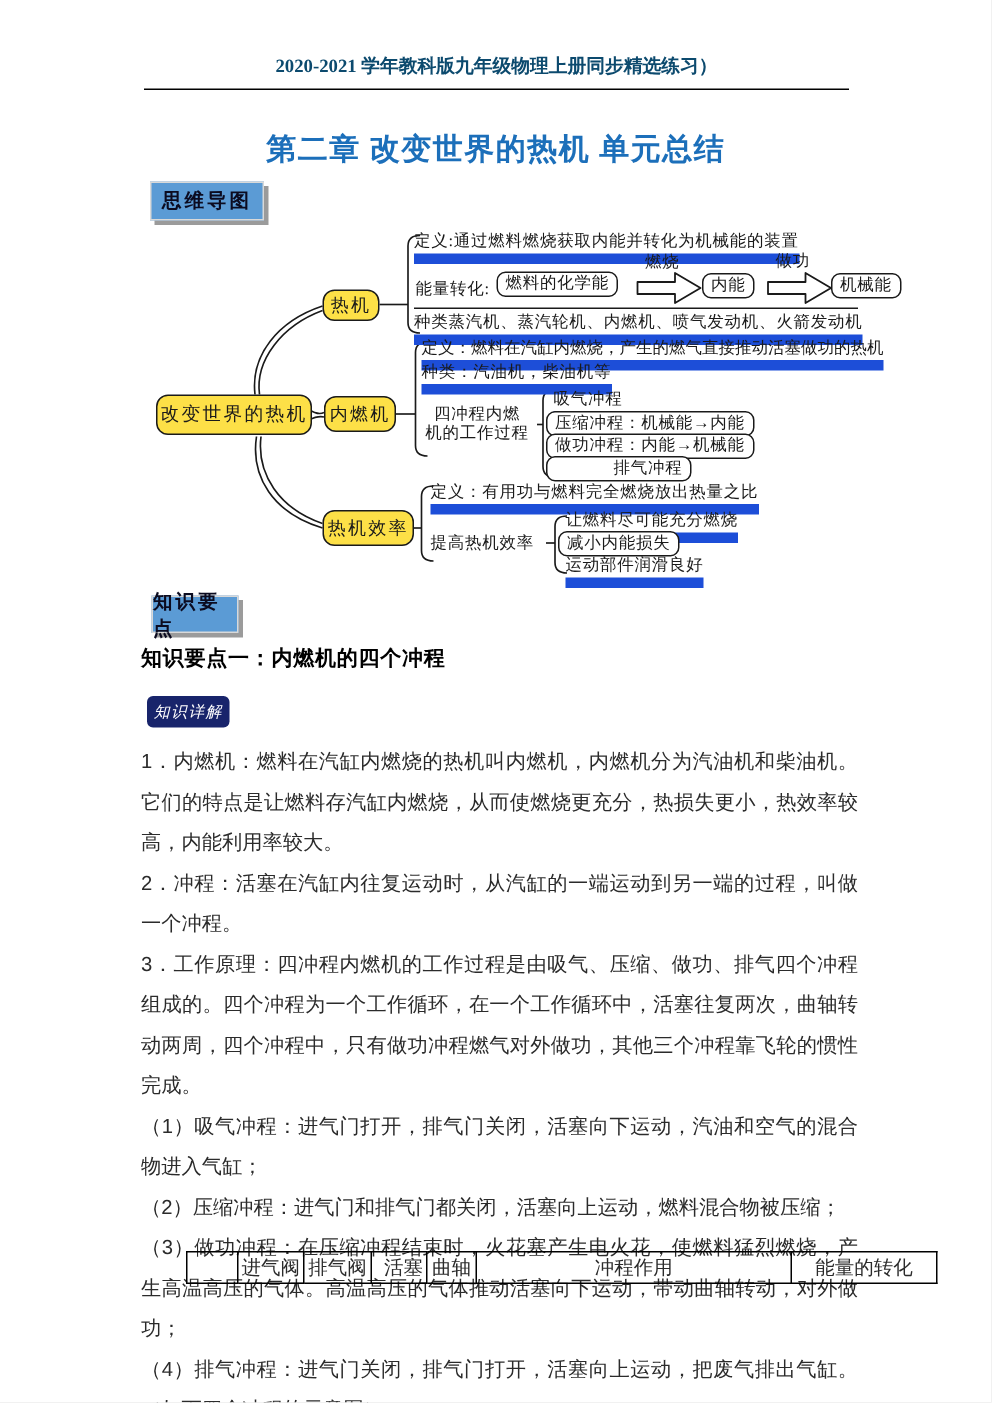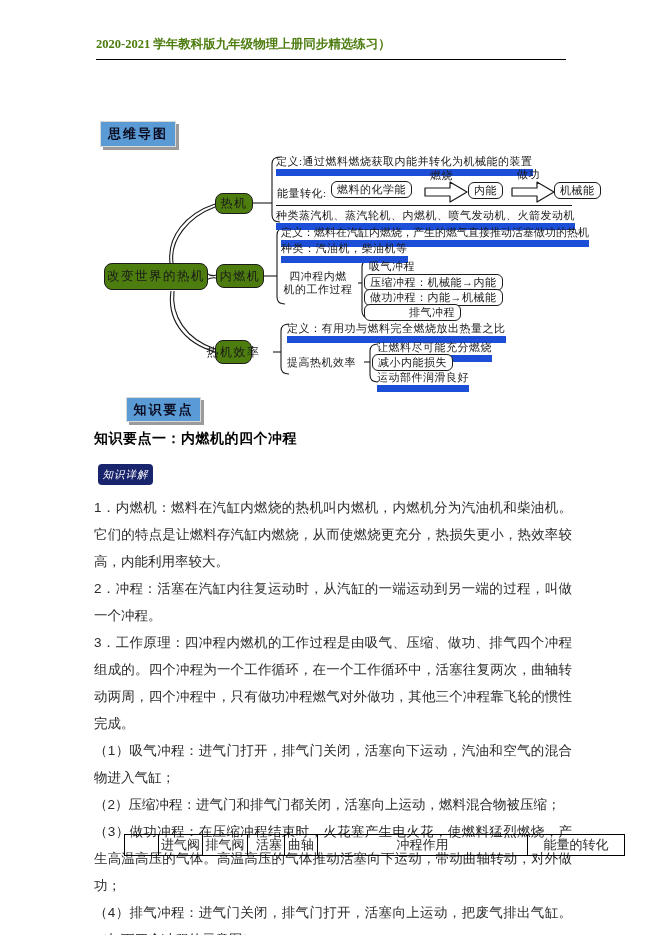--- a/index.html
+++ b/index.html
@@ -4,61 +4,61 @@
 <style>
   * { margin:0; padding:0; box-sizing:border-box; }
   html,body { background:#e8e8e8; }
   .page {
     position:relative; width:661px; height:935px; background:#ffffff;
     font-family:"Liberation Sans", sans-serif; color:#222; overflow:hidden;
     margin:0 auto;
   }
   
   .doc-header {
-    position:absolute; top:36px; left:96px; width:470px; 
-    font-family:"Liberation Serif", serif; font-size:12.5px; font-weight:bold; color:#4d7c0f;
+    position:absolute; top:36px; left:96px; width:470px; text-align:center;
+    font-family:"Liberation Serif", serif; font-size:12.5px; font-weight:bold; color:#0c4a6e;
   }
   .header-rule {
     position:absolute; top:59px; left:96px; width:470px; height:0;
     border-top:1.6px solid #000;
   }
   
   .doc-title {
     position:absolute; top:86px; left:0; width:661px; text-align:center;
     font-family:"Liberation Serif", serif; font-size:20px; font-weight:bold;
     color:#1c6fba; letter-spacing:1px;
   }
   
   .badge-blue {
     position:absolute; background:#5b9bd5; border:1px solid #d9d9d9;
     box-shadow:3px 3px 0 0 #9b9b9b;
     display:flex; align-items:center; justify-content:center;
     font-family:"Liberation Serif", serif; font-weight:bold; font-size:13px;
     color:#0b0b20; letter-spacing:2px;
   }
   .badge-mindmap { left:100px; top:121px; width:76px; height:26px; }
-  .badge-keypoints { left:101px; top:397px; width:75px; height:25px;margin-left:25px; }
+  .badge-keypoints { left:101px; top:397px; width:58px; height:25px; }
   .badge-navy {
     position:absolute; left:98px; top:464px; width:55px; height:21px;
     background:#18246b; border-radius:4px; color:#fff;
     display:flex; align-items:center; justify-content:center;
     font-family:"Liberation Serif", serif; font-style:italic; font-size:10.5px;
     letter-spacing:1px;
   }
   
   .section-heading {
     position:absolute; left:94px; top:430px; font-size:14px; font-weight:bold; color:#000;
     letter-spacing:0.5px;
   }
   
   .mindmap { position:absolute; left:100px; top:152px; width:507px; height:242px;
     font-family:"Liberation Serif", serif; color:#1a1a1a; }
   .mindmap svg { position:absolute; left:0; top:0; }
   .mm-node {
-    position:absolute; border:1.2px solid #1a1a1a; border-radius:8px; background:#4d7c0f;
+    position:absolute; border:1.2px solid #1a1a1a; border-radius:8px; background:#fde047;
     display:flex; align-items:center; justify-content:center;
     font-size:12px; letter-spacing:1.5px; white-space:nowrap;
   }
   .mm-text { position:absolute; font-size:11px; line-height:13px; white-space:nowrap; letter-spacing:0.5px; }
   .mm-ul { border-bottom:7px solid #1d4ed8; padding-bottom:1px; }
   .mm-box { border:1.1px solid #1a1a1a; border-radius:6px; padding:1px 5px; background:#fff; }
   .mm-center { text-align:center; }
   
   .body-text {
     position:absolute; left:94px; top:494px; width:478px;
@@ -76,20 +76,21 @@
   }
 </style>
 </head>
 <body>
 
 <div class="page">
 
   <div class="doc-header">2020-2021 学年教科版九年级物理上册同步精选练习）</div>
   <div class="header-rule"></div>
 
+  <div class="doc-title">第二章 改变世界的热机 单元总结</div>
 
   <div class="badge-blue badge-mindmap">思维导图</div>
 
   <div class="mindmap">
     <svg width="507" height="242" viewBox="0 0 507 242">
       <g fill="none" stroke="#1a1a1a" stroke-width="1.1">
 
         <g>
           <path d="M115,52 C85,62 67,85 70,111"></path>
           <path d="M115,55 C88,65 70,88 73,111"></path>
@@ -125,21 +126,21 @@
 
       <g fill="#ffffff" stroke="#1a1a1a" stroke-width="1.2" stroke-linejoin="round">
         <polygon points="325,36 350,36 350,30 367,40 350,50 350,44 325,44"></polygon>
         <polygon points="412,36 437,36 437,30 454,40 437,50 437,44 412,44"></polygon>
       </g>
     </svg>
 
     <div class="mm-node" style="left:4px;top:111px;width:104px;height:27px;font-size:12.5px;">改变世界的热机</div>
     <div class="mm-node" style="left:115px;top:41px;width:38px;height:21px;">热机</div>
     <div class="mm-node" style="left:116px;top:112px;width:48px;height:24px;">内燃机</div>
-    <div class="mm-node" style="left:115px;top:188px;width:37px;height:24px;">热机效率</div>
+    <div class="mm-node" style="left:115px;top:188px;width:61px;height:24px;">热机效率</div>
 
     <div class="mm-text mm-ul" style="left:176px;top:3px;">定义:通过燃料燃烧获取内能并转化为机械能的装置</div>
     <div class="mm-text" style="left:177px;top:35px;">能量转化:</div>
     <div class="mm-text mm-box" style="left:231px;top:29px;">燃料的化学能</div>
     <div class="mm-text" style="left:330px;top:17px;">燃烧</div>
     <div class="mm-text mm-box" style="left:368px;top:30px;">内能</div>
     <div class="mm-text" style="left:417px;top:16px;">做功</div>
     <div class="mm-text mm-box" style="left:454px;top:30px;">机械能</div>
     <div class="mm-text mm-ul" style="left:176px;top:57px;">种类蒸汽机、蒸汽轮机、内燃机、喷气发动机、火箭发动机</div>
 

